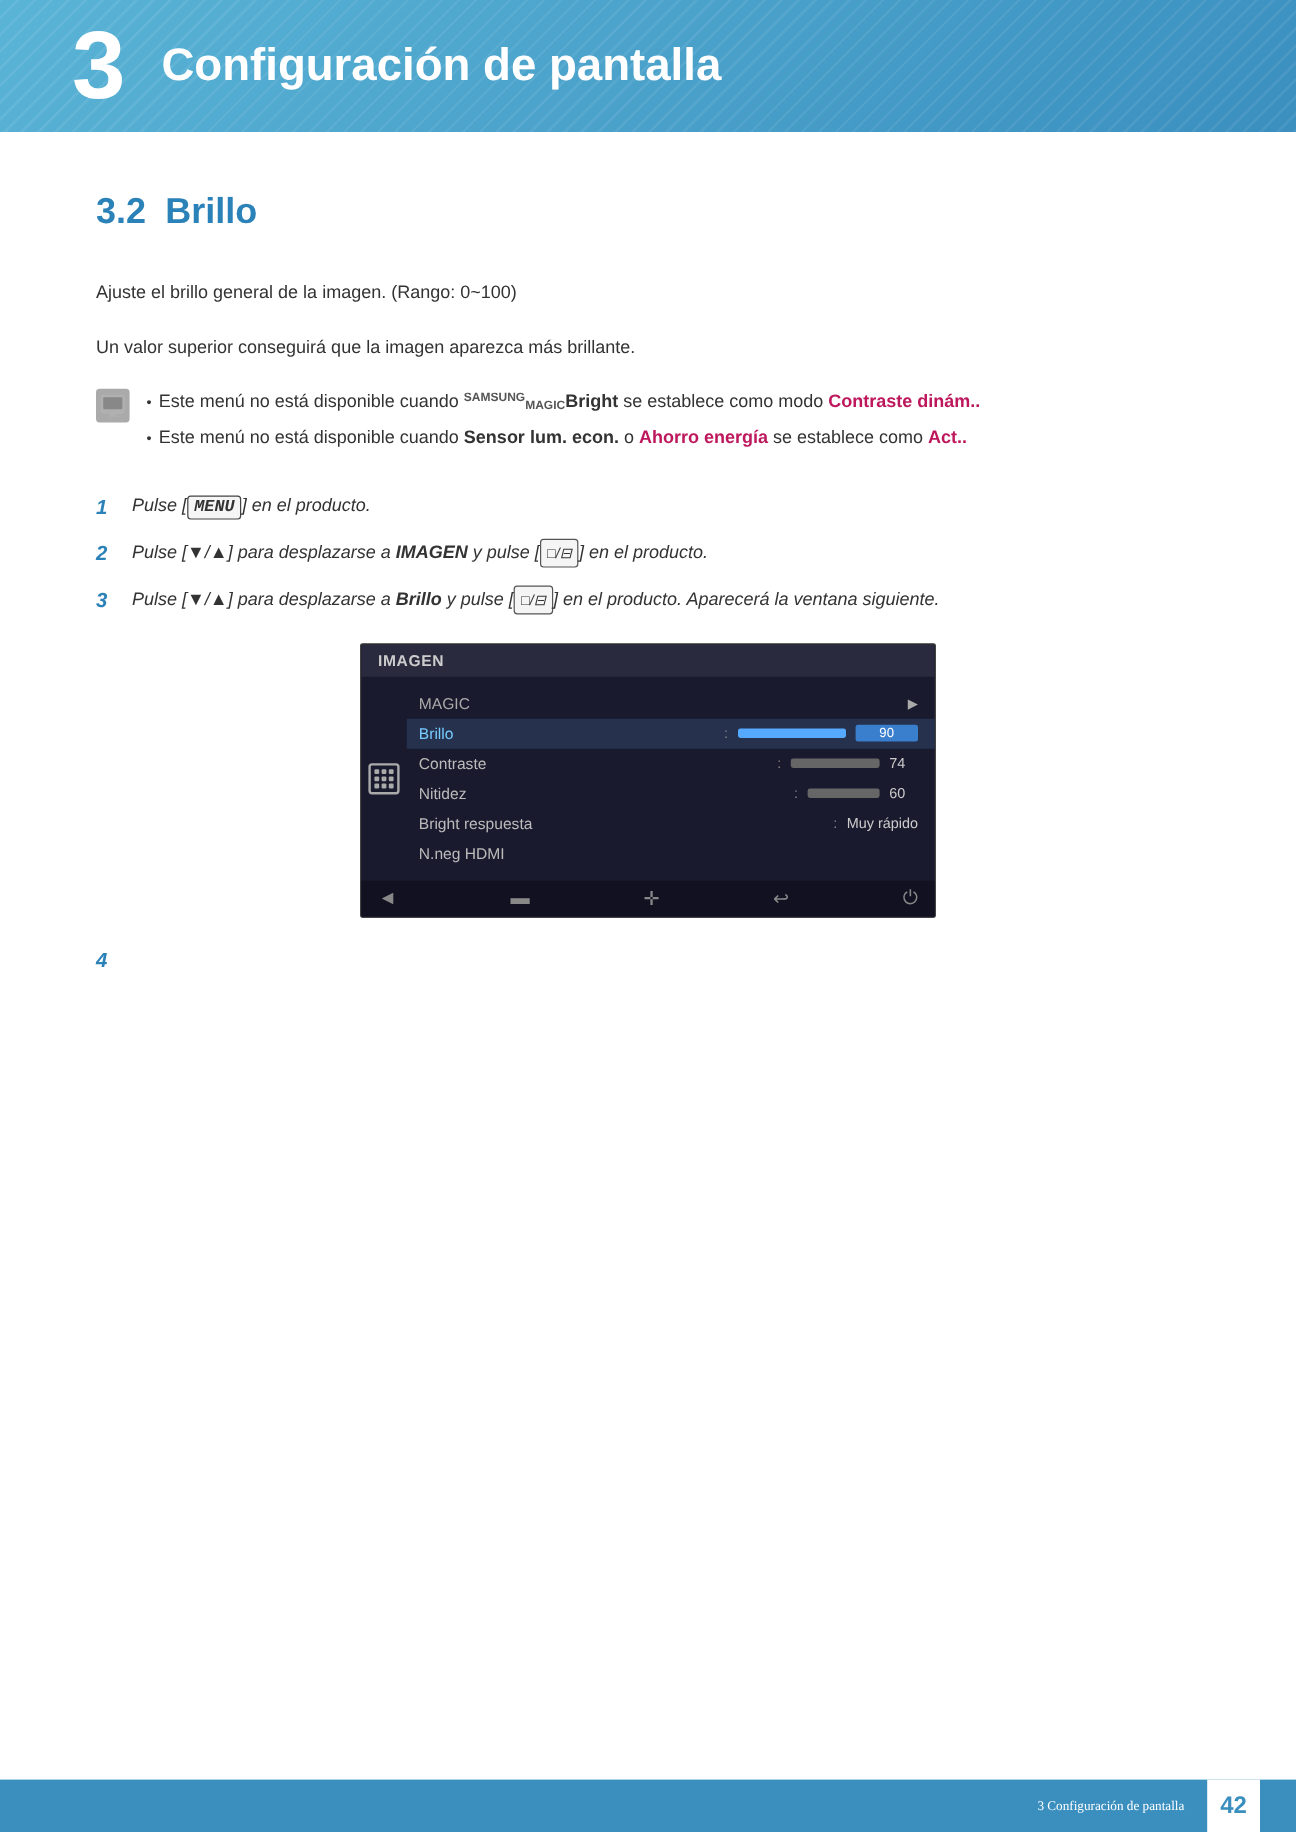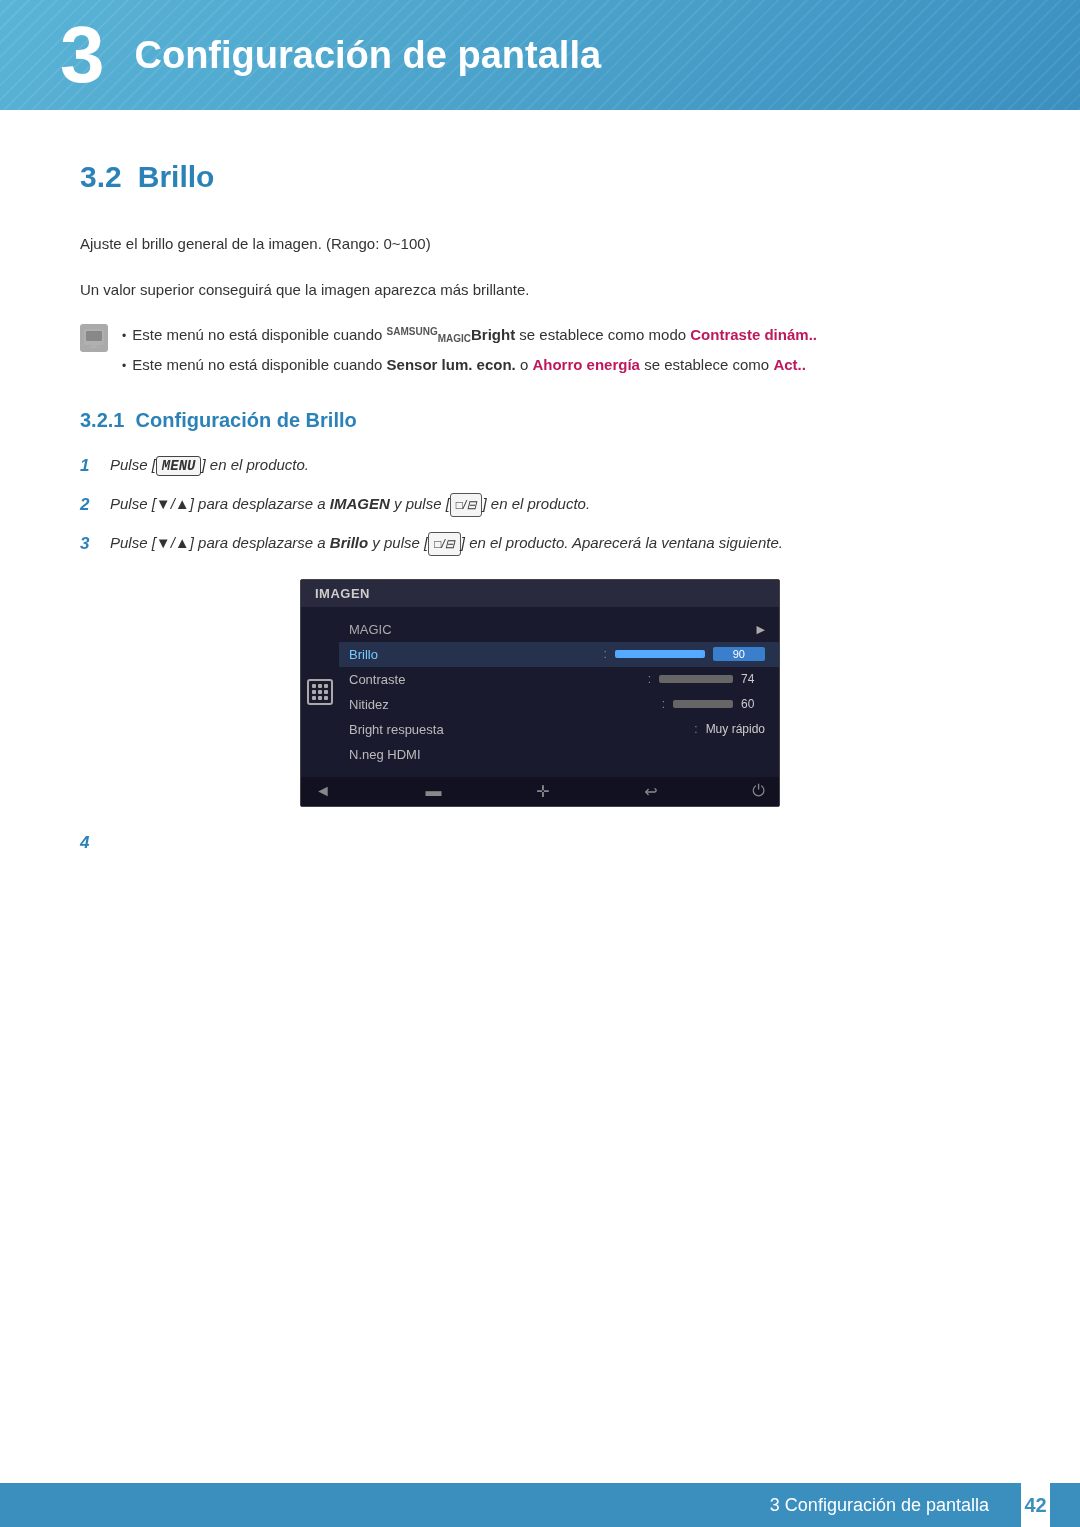--- a/index.html
+++ b/index.html
@@ -303,29 +303,30 @@
       right: 0;
       height: 44px;
       background: #3a8fbf;
       display: flex;
       align-items: center;
       justify-content: flex-end;
       padding: 0 30px;
     }
     .footer-text {
       color: #fff;
-      font-size: 18px;
-      margin-right: 32px;
+      font-size: 11px;
+      margin-right: 19px;
+      font-family: Liberation Serif, serif;
     }
     .footer-number {
       background: #fff;
       color: #3a8fbf;
       font-weight: bold;
       font-size: 20px;
-      width: 29px;
+      width: 44px;
       height: 44px;
       display: flex;
       align-items: center;
       justify-content: center;
     }
   </style>
 </head>
 <body>
 
 <div class="page-header">
@@ -366,23 +367,20 @@
       </div>
       <div class="note-line">
         <span class="bullet">•</span>
         <span>
           Este menú no está disponible cuando <span class="bold-dark">Sensor lum. econ.</span> o <span class="bold-cyan">Ahorro energía</span> se establece como <span class="bold-cyan">Act..</span>
         </span>
       </div>
     </div>
   </div>
 
-  <div class="subsection-title">
-    <span>3.2.1</span>&nbsp;&nbsp;<span>Configuración de Brillo</span>
-  </div>
 
   <ol class="steps-list">
     <li class="step-item">
       <span class="step-number">1</span>
       <span class="step-text">
         Pulse [<span class="kbd">MENU</span>] en el producto.
       </span>
     </li>
     <li class="step-item">
       <span class="step-number">2</span>

